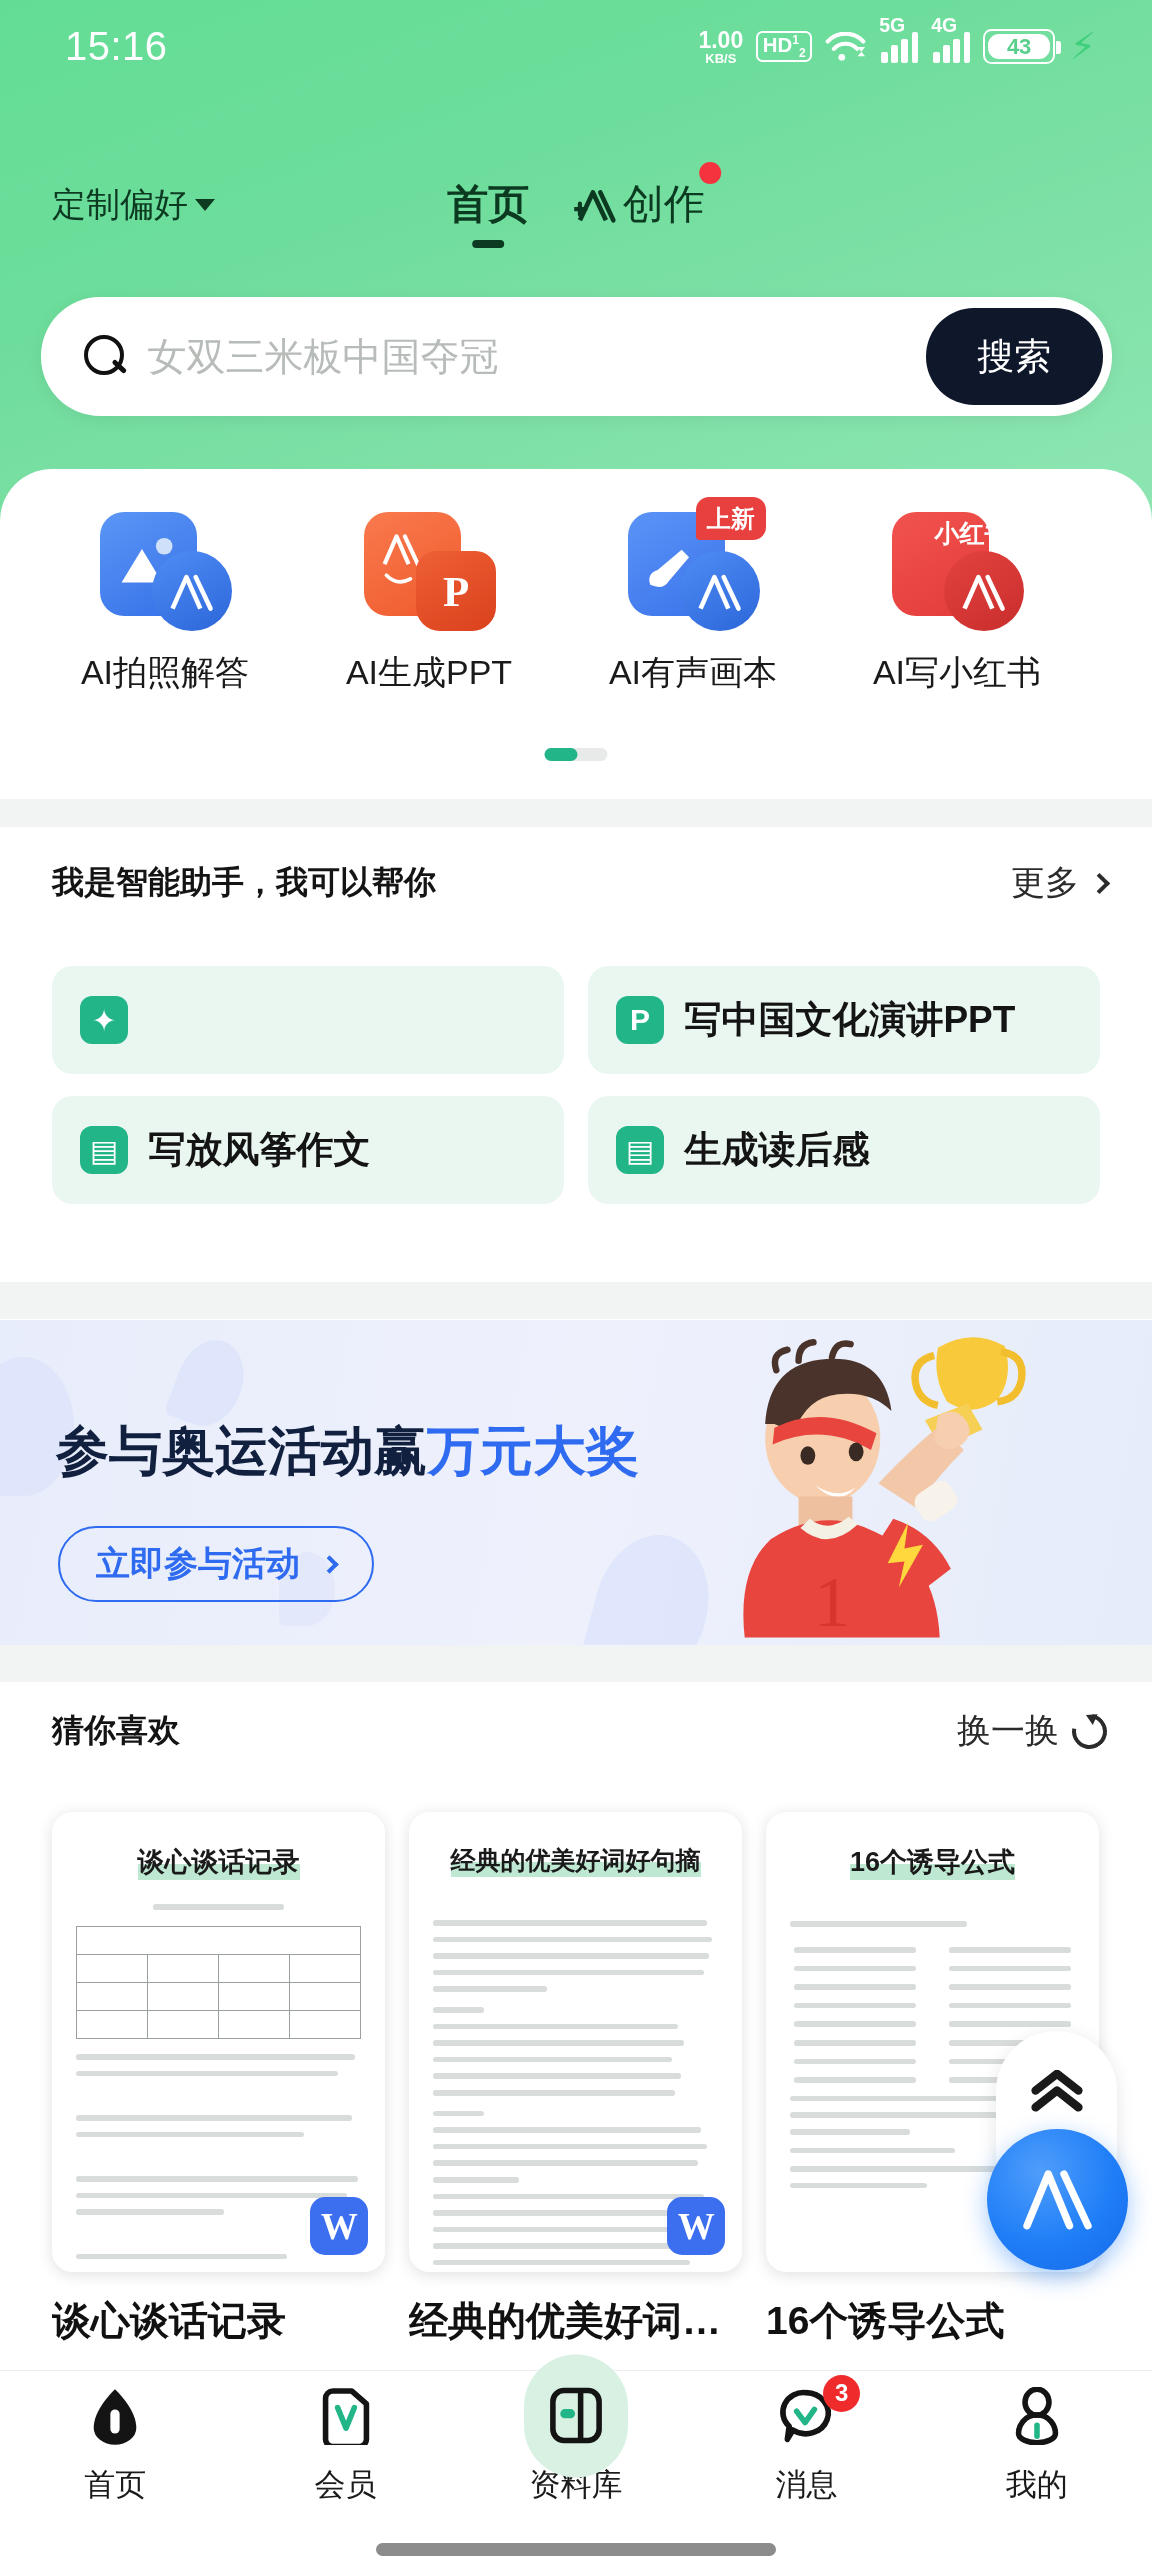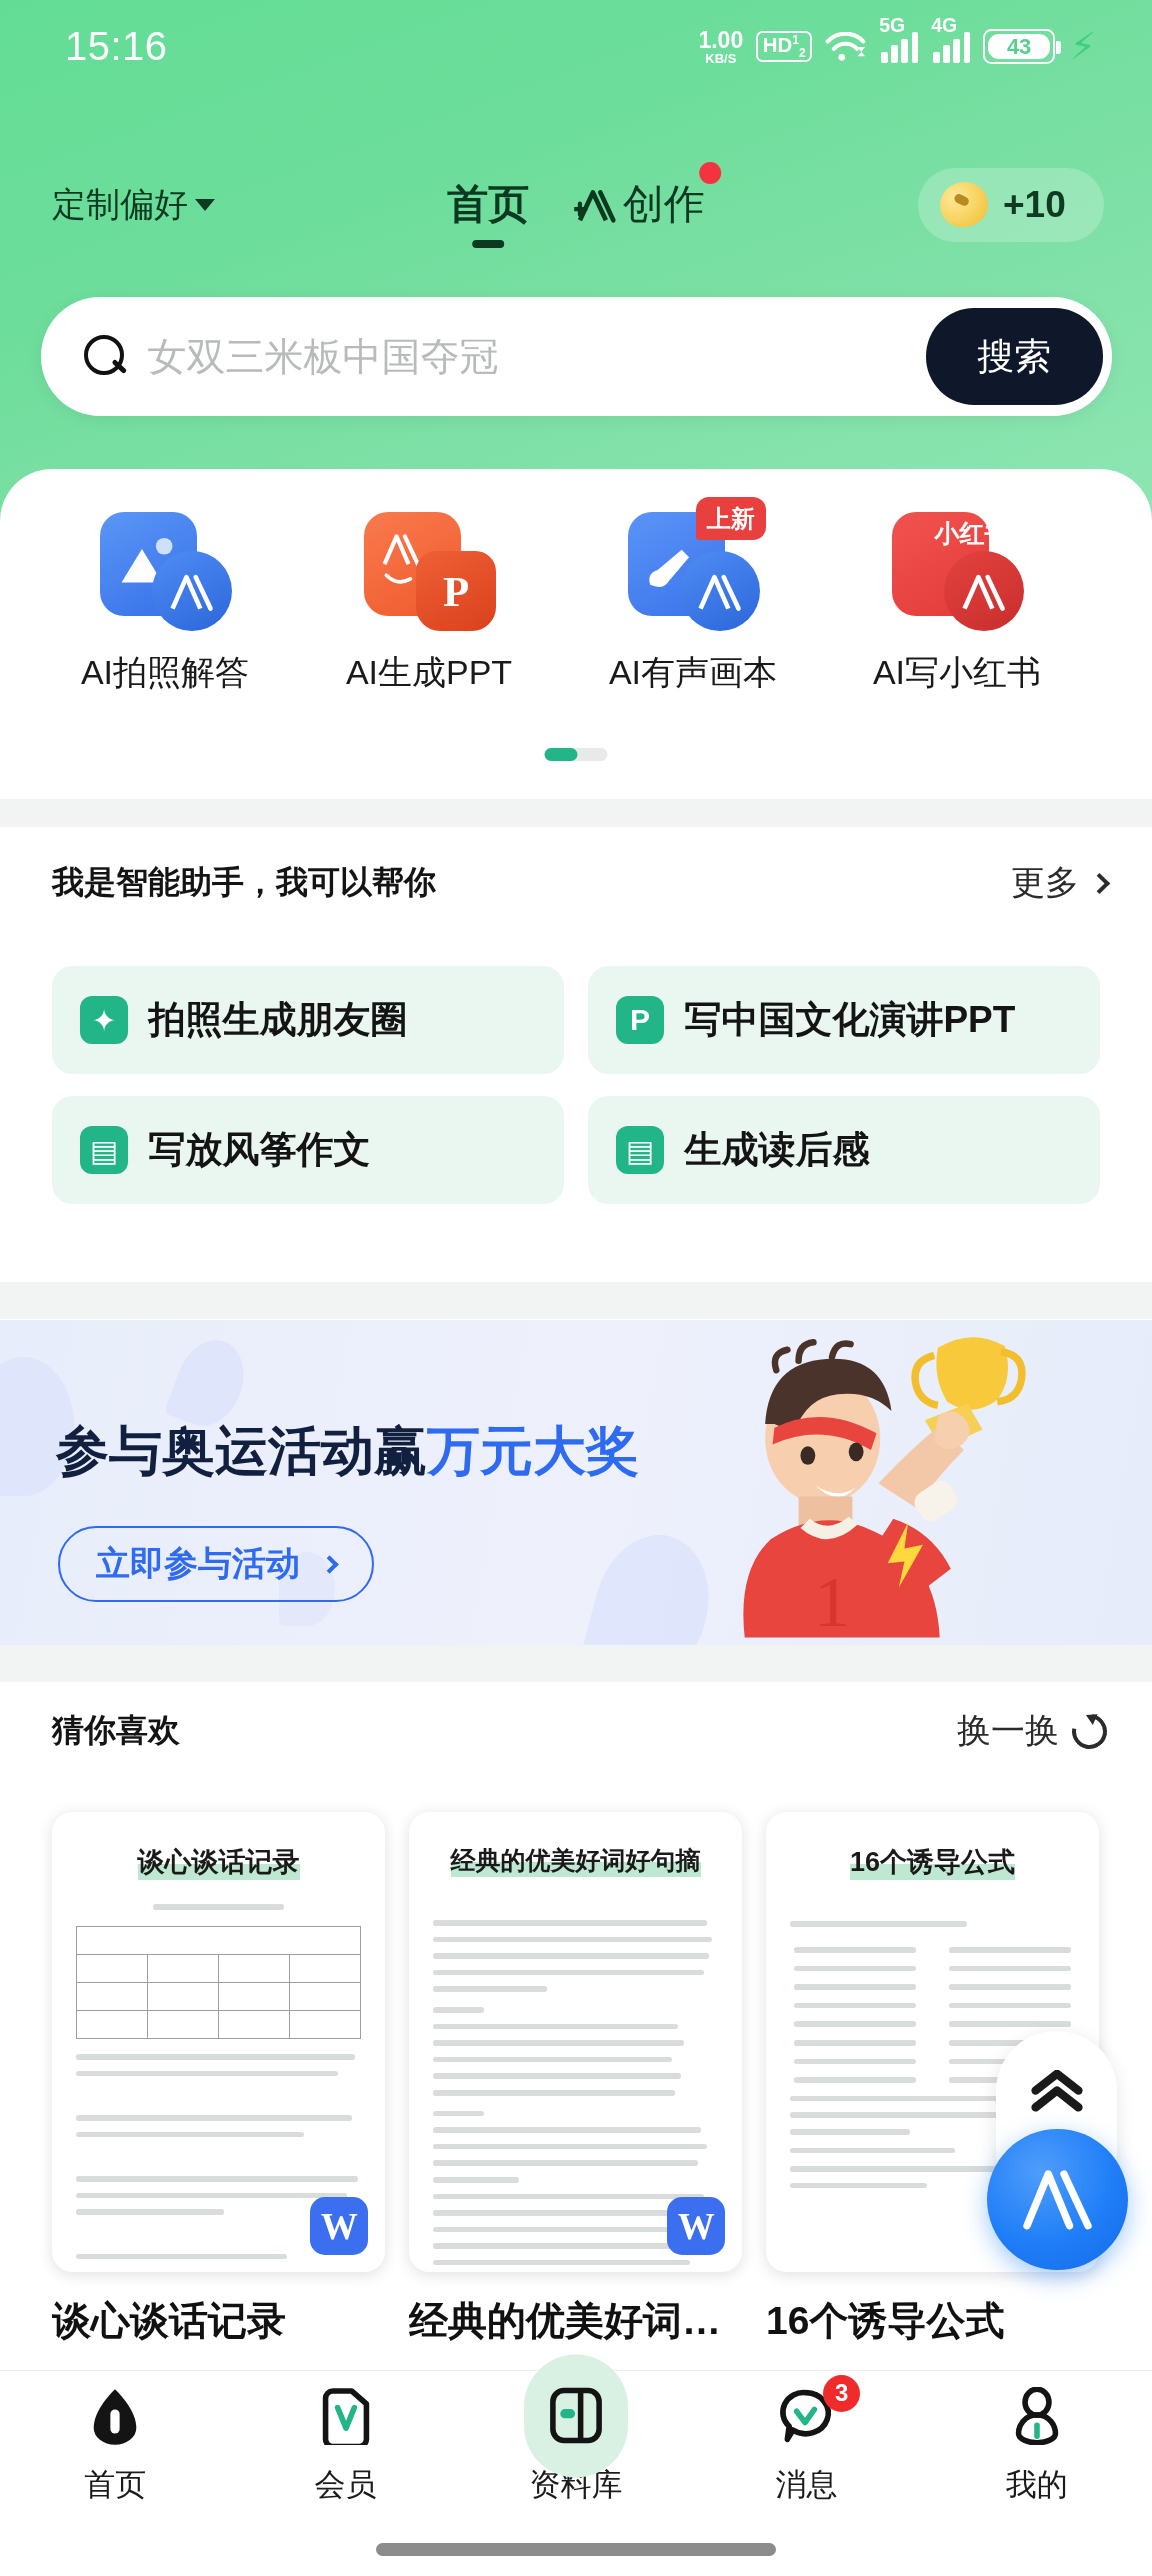--- a/index.html
+++ b/index.html
@@ -335,24 +335,20 @@
             <path d="M6 38 L20 8 L34 38" stroke="#0b3a20" stroke-width="5" fill="none" stroke-linejoin="round"></path>
             <path d="M28 8 L42 38" stroke="#0b3a20" stroke-width="5" fill="none" stroke-linecap="round"></path>
             <path d="M0 26 h12 M6 20 v12" stroke="#0b3a20" stroke-width="4.5" stroke-linecap="round"></path>
           </svg>
         </span>
         <span class="txt">创作</span>
         <span class="red-dot"></span>
       </div>
     </div>
 
-    <div class="coin-pill">
-      <span class="coin"></span>
-      <span class="coin-txt">+10</span>
-    </div>
   </div>
 
   <div class="search-bar">
     <span class="search-ic"></span>
     <span class="search-ph">女双三米板中国夺冠</span>
     <span class="search-btn">搜索</span>
   </div>
 </div>
 
 <div class="apps-card">
@@ -436,21 +432,20 @@
   <div class="sec-head">
     <div class="sec-title">我是智能助手，我可以帮你</div>
     <div class="sec-more">
       <span>更多</span>
       <span class="chev-r"></span>
     </div>
   </div>
   <div class="chips">
     <div class="chip">
       <span class="chip-ic">✦</span>
-      <span class="chip-txt">拍照生成朋友圈</span>
     </div>
     <div class="chip">
       <span class="chip-ic">P</span>
       <span class="chip-txt">写中国文化演讲PPT</span>
     </div>
     <div class="chip">
       <span class="chip-ic">▤</span>
       <span class="chip-txt">写放风筝作文</span>
     </div>
     <div class="chip">

